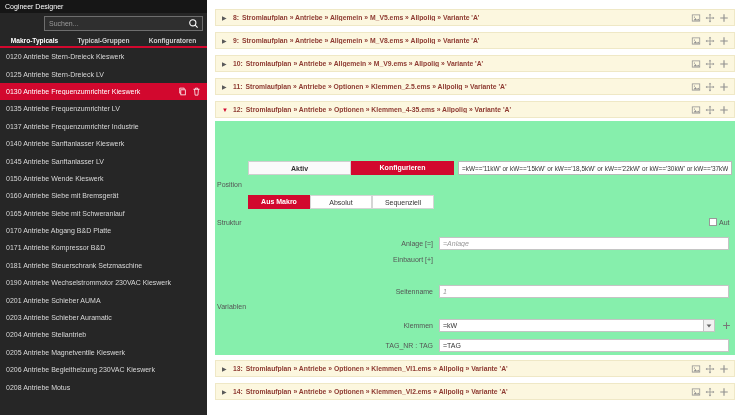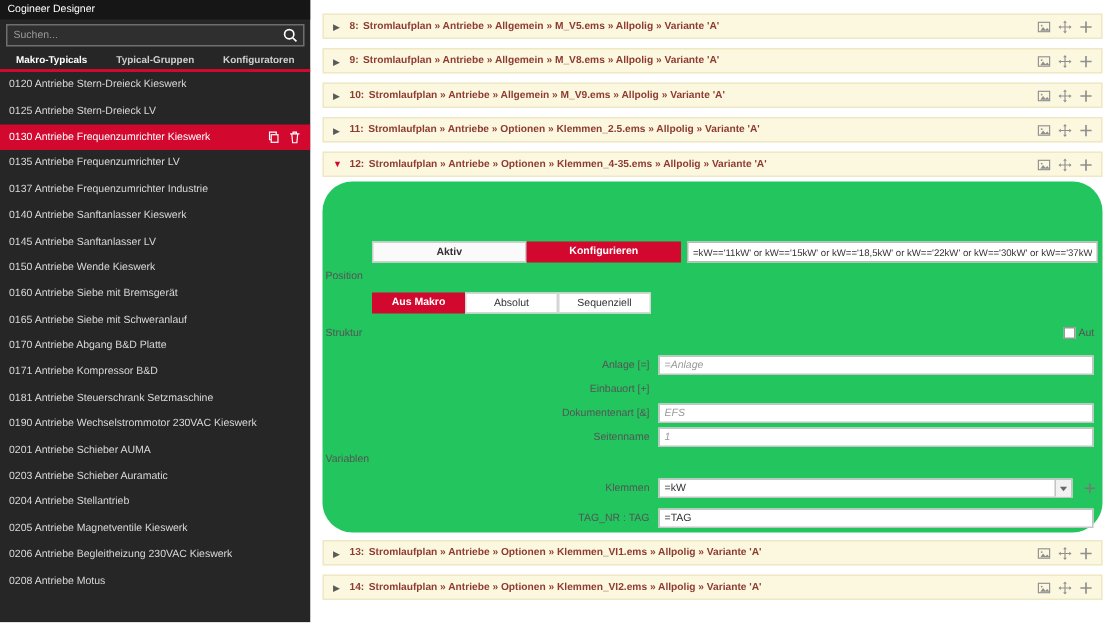--- a/index.html
+++ b/index.html
@@ -3,21 +3,21 @@
 <meta charset="utf-8">
 <style>
   *{margin:0;padding:0;box-sizing:border-box;}
   html,body{width:738px;height:415px;overflow:hidden;}
   body{font-family:"Liberation Sans",sans-serif;background:#fff;}
   .app{position:relative;width:738px;height:415px;background:#fff;overflow:hidden;}
 
   
   .sidebar{position:absolute;left:0;top:0;width:207px;height:415px;background:#262626;display:flex;flex-direction:column;}
   .titlebar{height:13px;background:#161616;color:#fff;font-size:7px;line-height:13px;padding-left:5px;flex:0 0 auto;}
-  .searchrow{padding:3px 4px 2px 4px;flex:0 0 auto;}
+  .searchrow{padding:3px 4px 2px 4px;flex:0 0 auto;margin-left:40px;}
   .searchbox{display:flex;align-items:center;height:15px;border:1px solid #6e6e6e;background:#2f2f2f;}
   .searchbox input{flex:1;min-width:0;background:transparent;border:none;outline:none;color:#bbb;font-size:7px;padding:0 4px;font-family:inherit;}
   .searchbox input::placeholder{color:#9a9a9a;}
   .searchbtn{width:17px;height:13px;display:flex;align-items:center;justify-content:center;background:transparent;border:none;cursor:pointer;}
   .tabs{display:flex;height:15px;border-bottom:2px solid #d2082e;flex:0 0 auto;}
   .tab{flex:1;color:#cfcfcf;font-size:6.6px;font-weight:bold;text-align:center;line-height:15px;cursor:pointer;white-space:nowrap;overflow:hidden;}
   .tab.active{color:#fff;}
   .list{flex:1;overflow:hidden;}
   .li{height:17.4px;color:#d8d8d8;font-size:7px;padding-left:6px;white-space:nowrap;overflow:hidden;display:flex;align-items:center;cursor:pointer;}
   .li.selected{background:#d2082e;color:#fff;}
@@ -29,21 +29,21 @@
   .main{position:absolute;left:207px;top:0;right:0;bottom:0;background:#fff;}
   .row{position:absolute;left:8px;right:3px;height:17px;background:#fcf7df;border:1px solid #efe8c6;display:flex;align-items:center;padding-left:6px;cursor:pointer;}
   .arrow{width:11px;font-size:6px;color:#5a5a5a;flex:0 0 auto;}
   .arrow.open{color:#d2082e;}
   .rnum{font-size:6.8px;font-weight:bold;color:#8e3b32;margin-right:3px;flex:0 0 auto;}
   .rtext{font-size:6.8px;font-weight:bold;color:#8e3b32;white-space:nowrap;overflow:hidden;flex:1;}
   .rowicons{display:flex;gap:4px;align-items:center;padding-right:5px;flex:0 0 auto;}
   .rowicons svg{width:10px;height:10px;color:#8f8f8f;cursor:pointer;}
 
   
-  .panel{position:absolute;left:8px;right:3px;top:121px;height:234px;background:#22c55e;border-radius:20px;}
+  .panel{position:absolute;left:8px;right:3px;top:121px;height:234px;background:#86efac;}
   .ptab{position:absolute;top:40px;height:14px;width:103px;font-size:7px;font-weight:bold;text-align:center;line-height:14px;cursor:pointer;}
   .ptab.aktiv{left:33px;background:#fafafa;border:1px solid #cfcfcf;color:#333;}
   .ptab.konf{left:136px;background:#d2082e;color:#fff;}
   .expr{position:absolute;left:243px;right:3px;top:40px;height:14px;border:1px solid #b9b9b9;background:#fff;font-size:6.4px;color:#333;padding:0 3px;font-family:inherit;}
   .seclabel{position:absolute;left:2px;font-size:7px;color:#555;}
   .optbtn{position:absolute;top:74px;width:62px;height:14px;font-size:7px;text-align:center;line-height:14px;cursor:pointer;}
   .optbtn.active{background:#d2082e;color:#fff;font-weight:bold;}
   .optbtn.plain{background:#fff;border:1px solid #d5d5d5;color:#333;}
   .auto{position:absolute;right:0;top:97px;width:26px;overflow:hidden;display:flex;align-items:center;gap:2px;}
   .cb{width:8px;height:8px;border:1px solid #999;background:#fff;flex:0 0 auto;cursor:pointer;}
@@ -238,24 +238,20 @@
         <span>Aut</span>
       </div>
 
       <div class="frow" style="top:116px">
         <div class="flabel">Anlage [=]</div>
         <input class="finput ph" value="=Anlage" style="">
       </div>
       <div class="frow" style="top:132px">
         <div class="flabel">Einbauort [+]</div>
       </div>
-      <div class="frow" style="top:148px">
-        <div class="flabel">Dokumentenart [&amp;]</div>
-        <input class="finput ph" value="EFS" style="">
-      </div>
       <div class="frow" style="top:164px">
         <div class="flabel">Seitenname</div>
         <input class="finput ph" value="1" style="">
       </div>
 
       <div class="seclabel" style="top:182px">Variablen</div>
 
       <div class="frow" style="top:218px">
         <div class="flabel">TAG_NR : TAG</div>
         <input class="finput" value="=TAG" style="">

